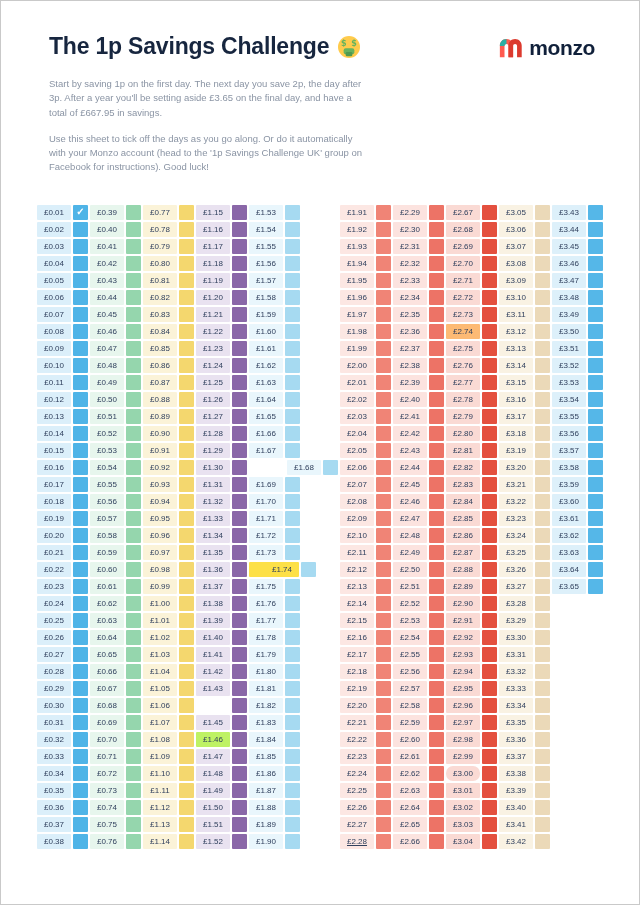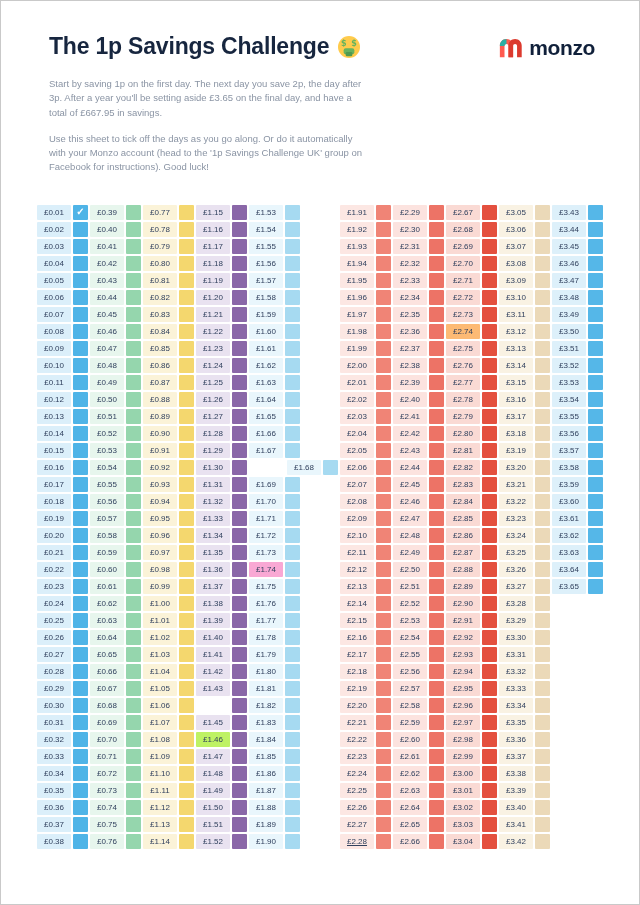--- a/index.html
+++ b/index.html
@@ -804,21 +804,21 @@
         </div>
         <div class="cell">
           <span class="amount" style="background: rgb(233, 246, 252);">£1.72</span>
           <span class="box" style="background: rgb(166, 218, 241);"></span>
         </div>
         <div class="cell">
           <span class="amount" style="background: rgb(233, 246, 252);">£1.73</span>
           <span class="box" style="background: rgb(166, 218, 241);"></span>
         </div>
         <div class="cell">
-          <span class="amount" style="background: #f9a8d4;">£1.74</span>
+          <span class="amount" style="background: #fde047; padding-left: 16px;">£1.74</span>
           <span class="box" style="background: rgb(166, 218, 241);"></span>
         </div>
         <div class="cell">
           <span class="amount" style="background: rgb(233, 246, 252);">£1.75</span>
           <span class="box" style="background: rgb(166, 218, 241);"></span>
         </div>
         <div class="cell">
           <span class="amount" style="background: rgb(233, 246, 252);">£1.76</span>
           <span class="box" style="background: rgb(166, 218, 241);"></span>
         </div>
@@ -1314,21 +1314,21 @@
         </div>
         <div class="cell">
           <span class="amount" style="background: rgb(250, 218, 212);">£2.98</span>
           <span class="box" style="background: rgb(228, 80, 63);"></span>
         </div>
         <div class="cell">
           <span class="amount" style="background: rgb(250, 218, 212);">£2.99</span>
           <span class="box" style="background: rgb(228, 80, 63);"></span>
         </div>
         <div class="cell">
-          <span class="amount" style="background: rgb(250, 218, 212);">£3.00</span>
+          <span class="amount" style="background: rgb(250, 218, 212); border-radius: 7px;">£3.00</span>
           <span class="box" style="background: rgb(228, 80, 63);"></span>
         </div>
         <div class="cell">
           <span class="amount" style="background: rgb(250, 218, 212);">£3.01</span>
           <span class="box" style="background: rgb(228, 80, 63);"></span>
         </div>
         <div class="cell">
           <span class="amount" style="background: rgb(250, 218, 212);">£3.02</span>
           <span class="box" style="background: rgb(228, 80, 63);"></span>
         </div>

